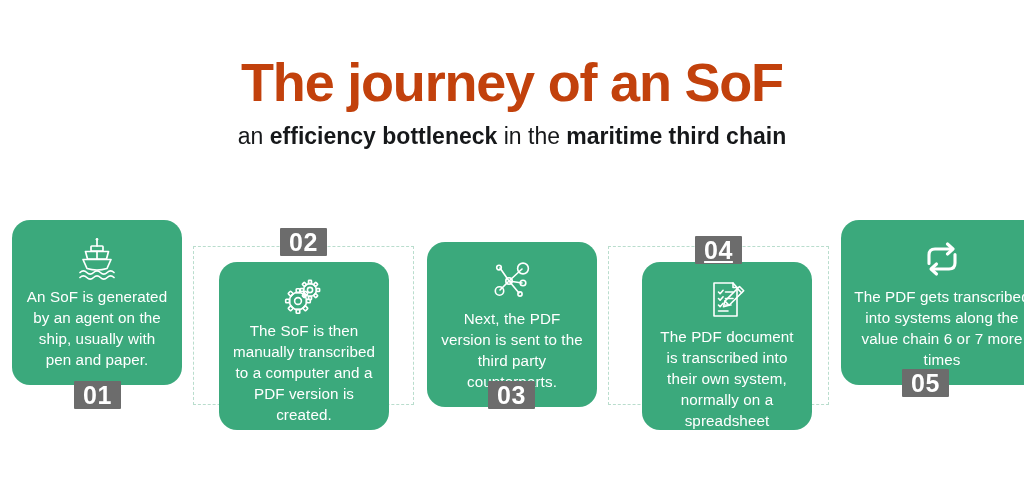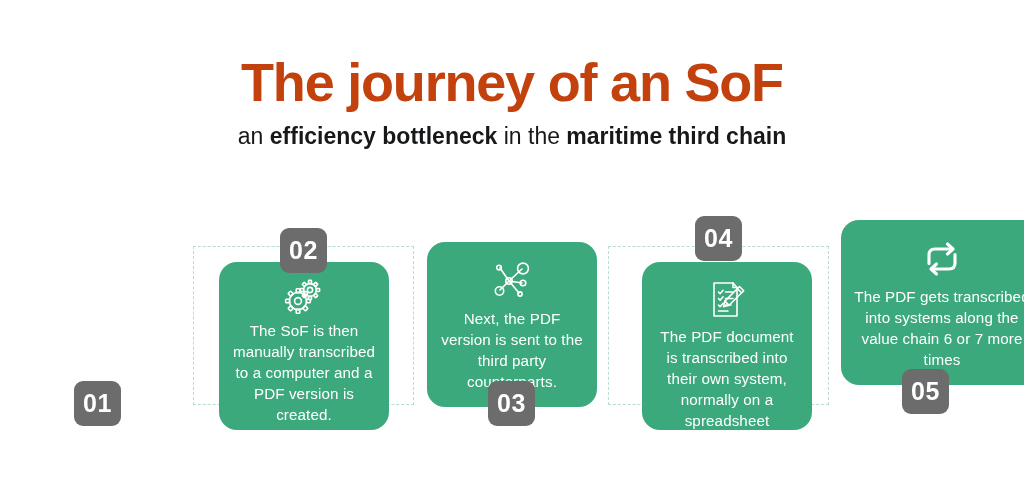--- a/index.html
+++ b/index.html
@@ -57,29 +57,29 @@
     font-size:15.2px;
     line-height:21px;
     text-align:center;
     letter-spacing:0.1px;
   }
 
   
   .badge{
     position:absolute;
     background:#6C6C6C;
-    border-radius:9px;
+    border-radius:1px;
     color:#ffffff;
     font-size:25px;
     font-weight:bold;
     letter-spacing:0.5px;
     display:flex;
     align-items:center;
     justify-content:center;
-    width:47px;height:45px;
+    width:47px;height:28px;
   }
 </style>
 </head>
 <body>
 
 <div id="stage">
 
   <div class="title">The journey of an SoF</div>
 
   <div class="subtitle">
@@ -87,20 +87,35 @@
   </div>
 
   <div class="conn-box" style="left:193px;top:246px;width:110px;height:157px;border-right:none;"></div>
 
   <div class="conn-box" style="left:303px;top:246px;width:110px;height:157px;border-left:none;"></div>
 
   <div class="conn-box" style="left:608px;top:246px;width:110px;height:157px;border-right:none;"></div>
 
   <div class="conn-box" style="left:718px;top:246px;width:110px;height:157px;border-left:none;"></div>
 
+  <div class="card" style="left:12px;top:220px;width:170px;height:165px;">
+    <div class="card-icon">
+      <svg width="42" height="44" viewBox="0 0 42 44" fill="none" stroke="#ffffff" stroke-width="1.7" stroke-linecap="round" stroke-linejoin="round">
+        <line x1="21" y1="2" x2="21" y2="9"></line>
+        <circle cx="21" cy="2.2" r="1.3" fill="#ffffff" stroke="none"></circle>
+        <rect x="15" y="9" width="12" height="5.2" rx="0.8"></rect>
+        <path d="M9.5 14.5 L32.5 14.5 L30.5 22 L11.5 22 Z"></path>
+        <line x1="21" y1="14.6" x2="21" y2="22"></line>
+        <path d="M7 22.5 L35 22.5 L31 31.5 Q21 34.5 11 31.5 Z"></path>
+        <path d="M4 35.5 q3.4 -3.2 6.8 0 q3.4 3.2 6.8 0 q3.4 -3.2 6.8 0 q3.4 3.2 6.8 0 q3.4 -3.2 6.8 0"></path>
+        <path d="M4 40.5 q3.4 -3.2 6.8 0 q3.4 3.2 6.8 0 q3.4 -3.2 6.8 0 q3.4 3.2 6.8 0 q3.4 -3.2 6.8 0"></path>
+      </svg>
+    </div>
+    <div class="card-text">An SoF is generated by an agent on the ship, usually with pen and paper.</div>
+  </div>
   <div class="badge" style="left:74px;top:381px;">01</div>
 
   <div class="card" style="left:219px;top:262px;width:170px;height:168px;">
     <div class="card-icon">
       <svg width="42" height="38" viewBox="0 0 42 38" fill="none" stroke="#ffffff" stroke-width="1.6" stroke-linecap="round" stroke-linejoin="round">
         <g transform="translate(27,12)">
           <circle cx="0" cy="0" r="6.4"></circle>
           <circle cx="0" cy="0" r="2.6"></circle>
           <g>
             <rect x="-1.5" y="-9.6" width="3" height="3.2" rx="0.6"></rect>
@@ -165,21 +180,21 @@
         <path d="M12.5 27 l1.6 1.7 l3 -3.4"></path>
         <line x1="19.5" y1="27" x2="25" y2="27"></line>
         <line x1="12.5" y1="33" x2="22" y2="33"></line>
         <path d="M33.5 8.5 l4.2 4.2 l-14.6 14.6 l-5.6 1.4 l1.4 -5.6 Z"></path>
         <line x1="31.4" y1="10.6" x2="35.6" y2="14.8"></line>
         <line x1="18.9" y1="23.1" x2="23.1" y2="27.3"></line>
       </svg>
     </div>
     <div class="card-text">The PDF document is transcribed into their own system, normally on a spreadsheet</div>
   </div>
-  <div class="badge" style="left:695px;top:216px;">04</div>
+  <div class="badge" style="left:695px;top:236px;text-decoration:underline;">04</div>
 
   <div class="card" style="left:841px;top:220px;width:202px;height:165px;">
     <div class="card-icon">
       <svg width="46" height="38" viewBox="0 0 46 38" fill="none" stroke="#ffffff" stroke-width="3.1" stroke-linecap="round" stroke-linejoin="round">
         <path d="M10 23.5 L10 15 Q10 9 16 9 L33 9"></path>
         <path d="M28.5 4 L34 9 L28.5 14"></path>
         <path d="M36 14.5 L36 23 Q36 29 30 29 L13 29"></path>
         <path d="M17.5 34 L12 29 L17.5 24"></path>
       </svg>
     </div>

